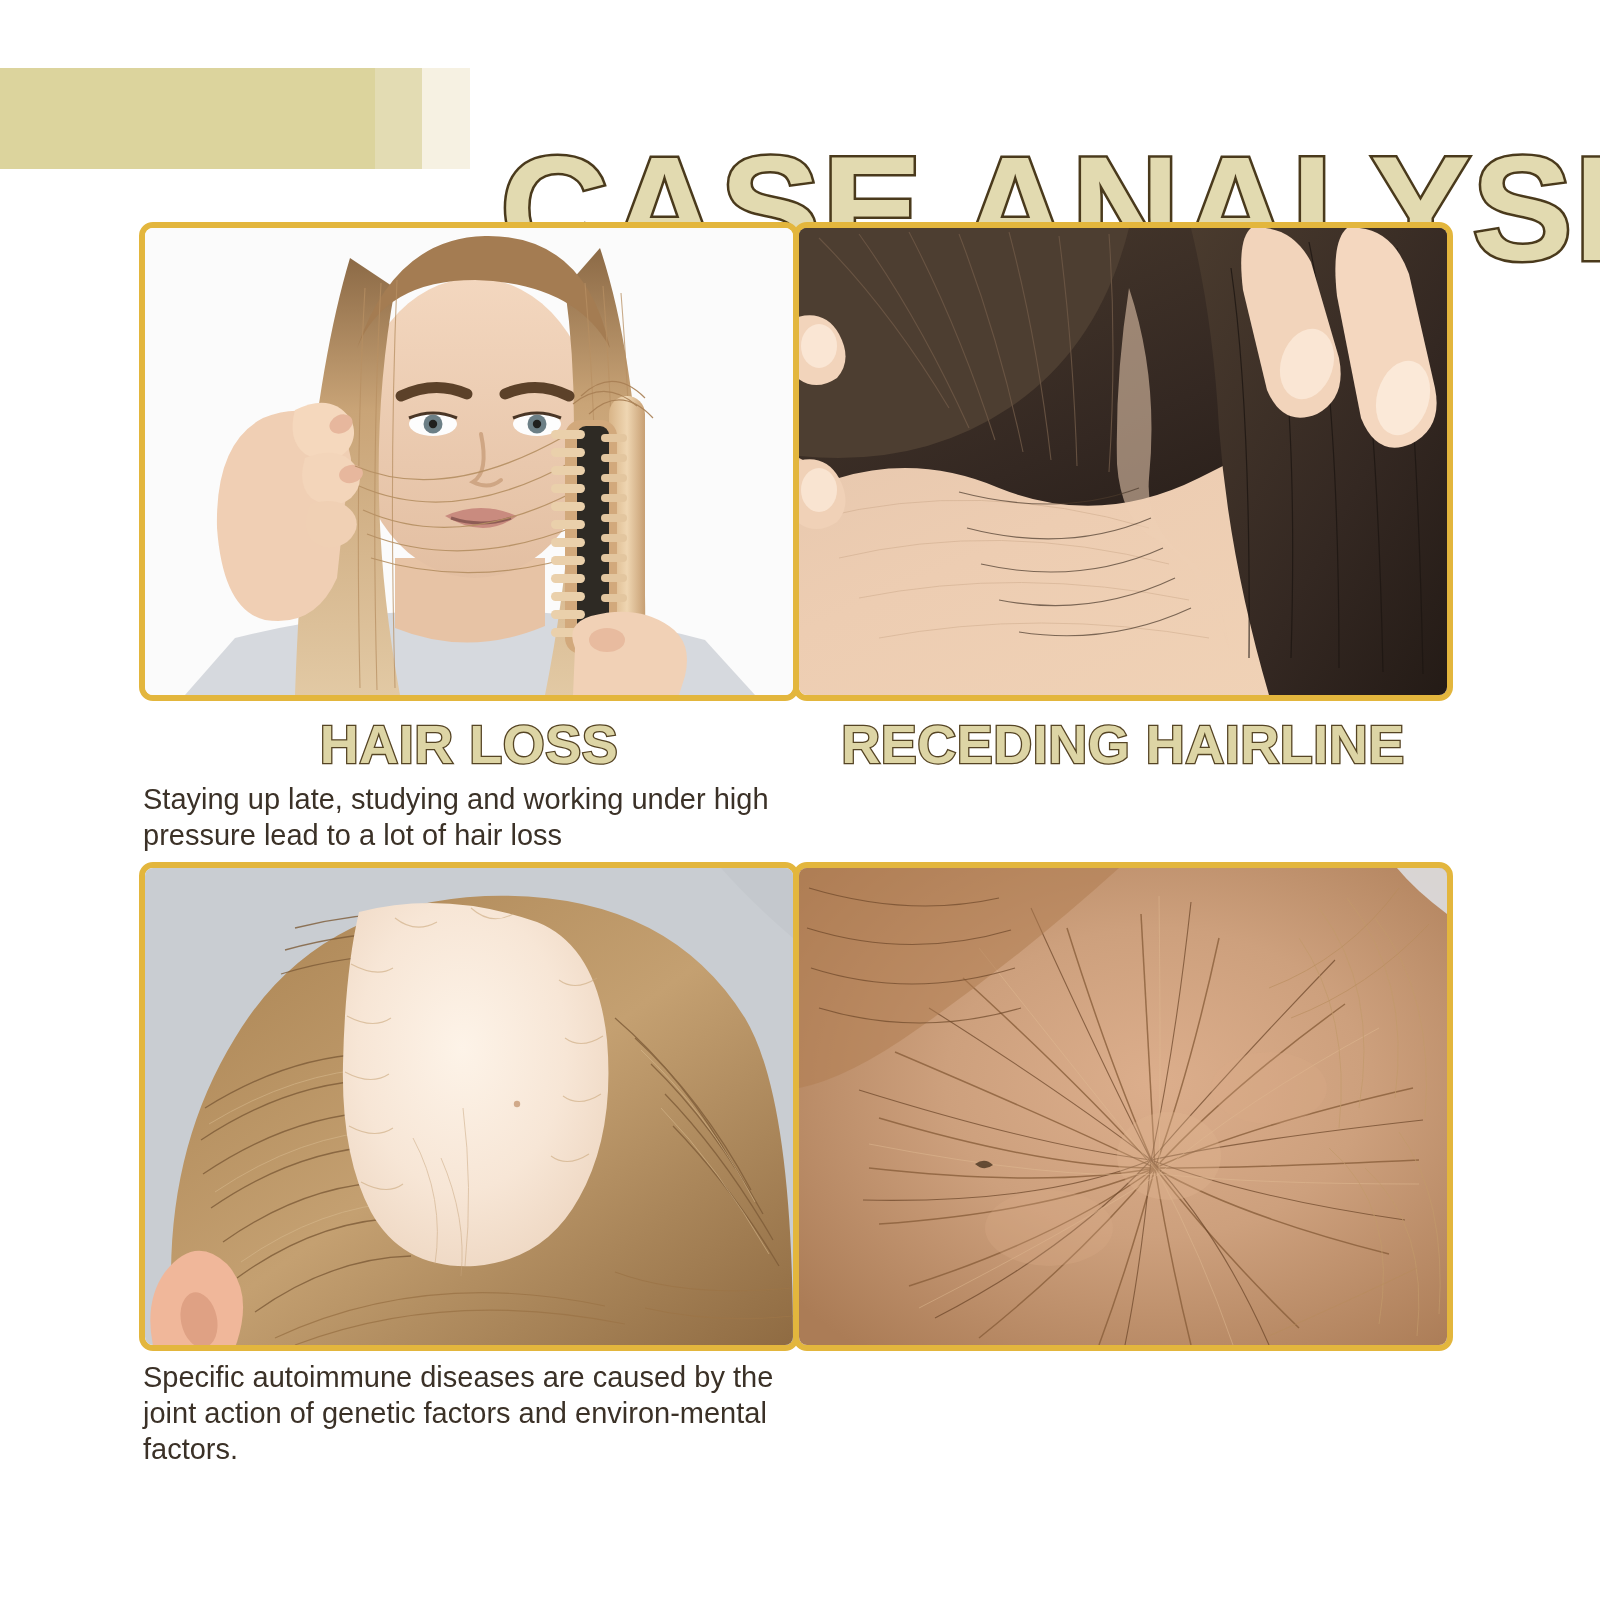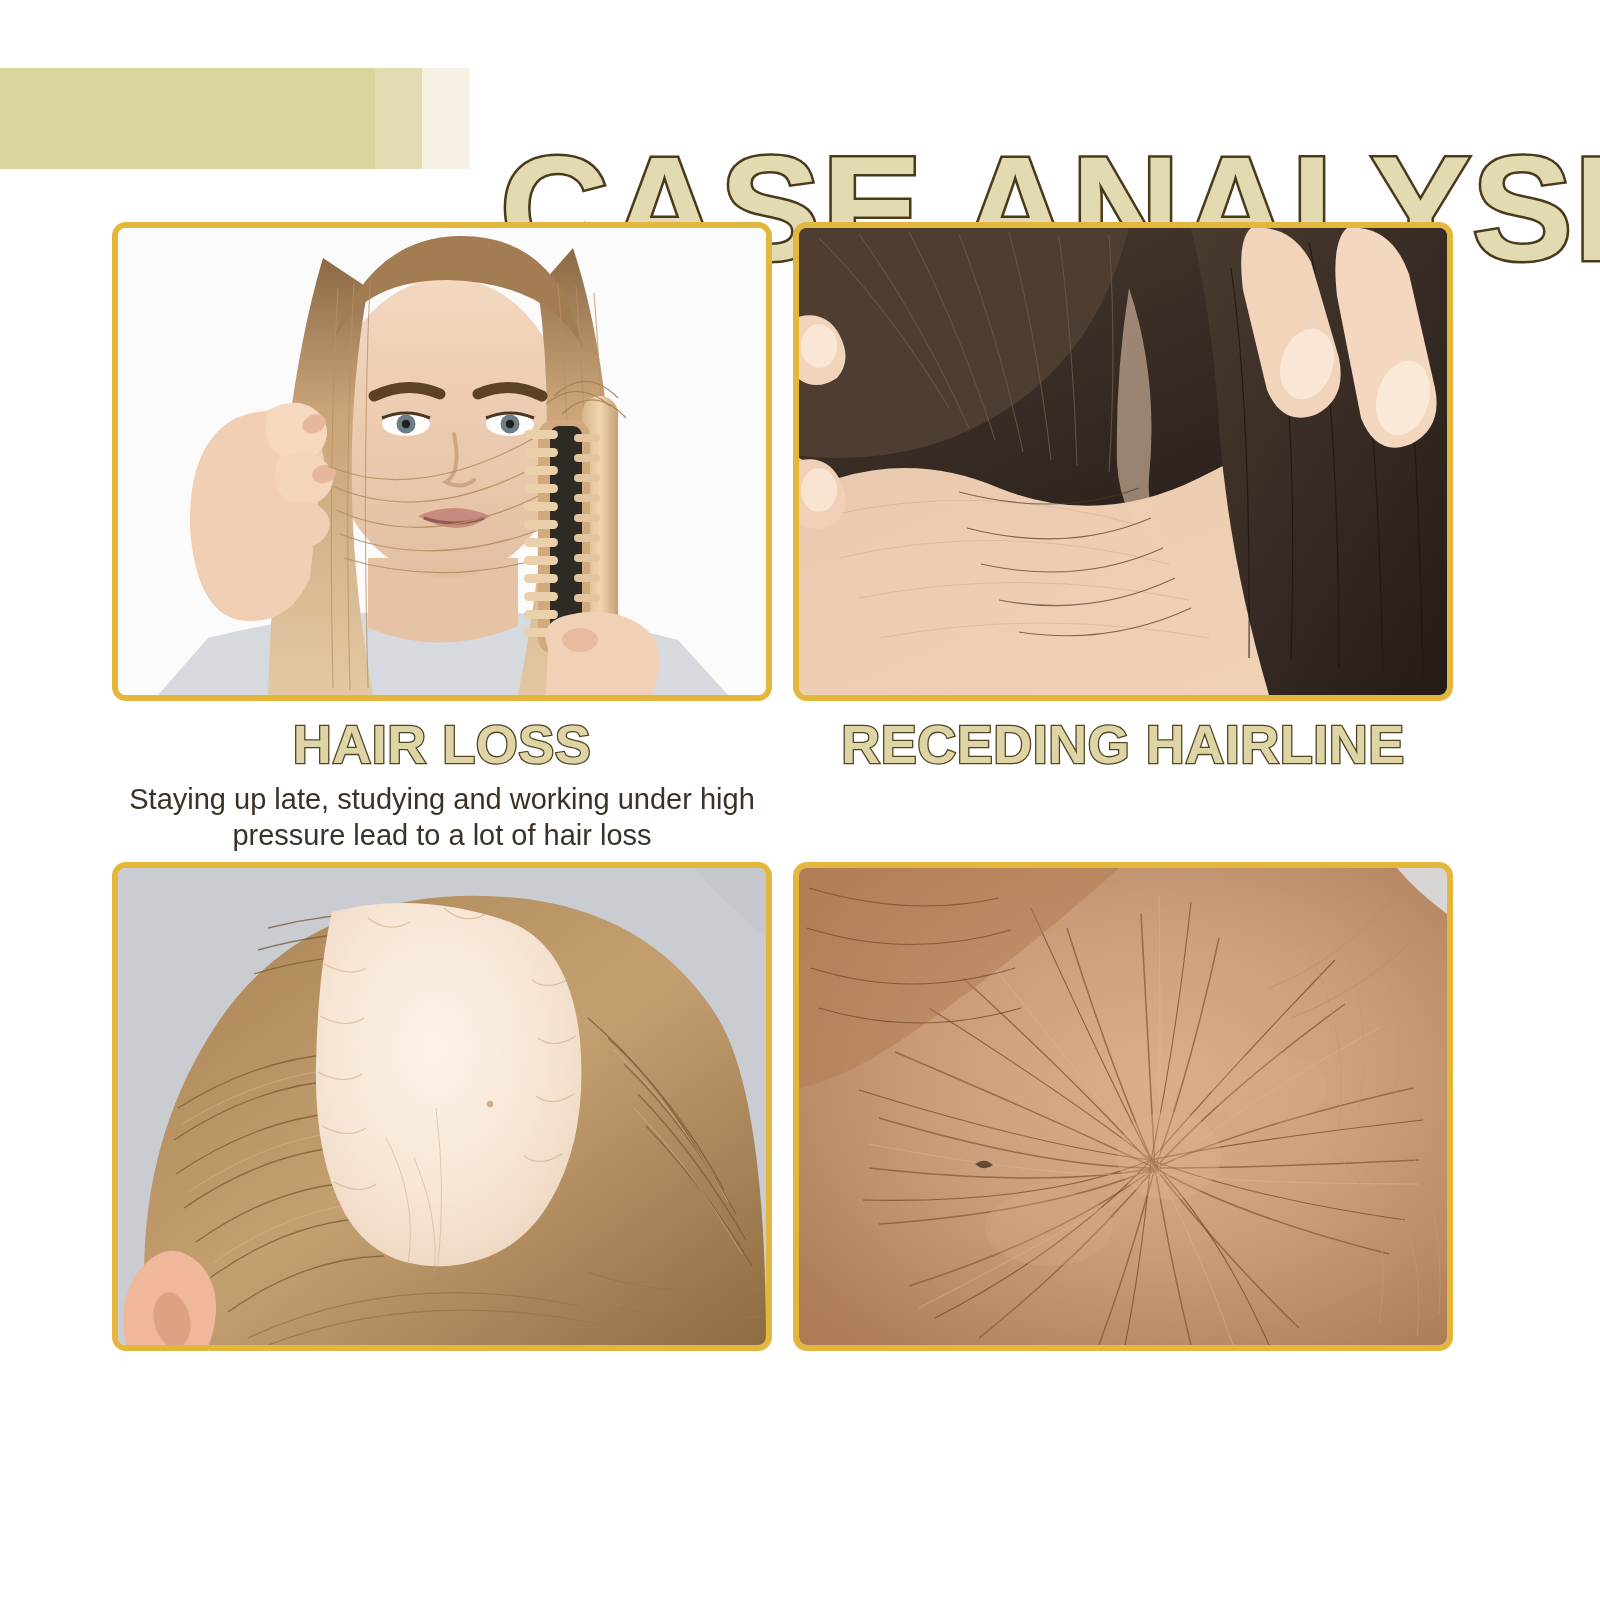--- a/index.html
+++ b/index.html
@@ -52,21 +52,21 @@
     position: absolute;
     left: 0;
     top: 222px;
     width: 1600px;
     height: 1378px;
   }
   .case-card {
     position: absolute;
     width: 660px;
   }
-  .case-card.col-l { left: 112px; }
+  .case-card.col-l { left: 139px; }
   .case-card.col-r { left: 793px; }
   .case-card.row-t { top: 0px; }
   .case-card.row-b { top: 640px; }
 
   .photo-frame {
     width: 648px;
     height: 467px;
     border: 6px solid #e3b63d;
     border-radius: 14px;
     overflow: hidden;
@@ -87,21 +87,20 @@
     font-family: "Liberation Sans Narrow", "Liberation Sans", sans-serif;
     transform: scaleX(1.0);
     -webkit-text-stroke: 2.6px #554424;
     paint-order: stroke fill;
     white-space: nowrap;
   }
   .case-card.row-b .case-heading { margin-top: 16px; }
 
   .case-desc {
     margin-top: 8px;
-    text-align: center;
     font-size: 29px;
     line-height: 36px;
     color: #3b3127;
     font-family: "Liberation Sans", sans-serif;
     padding: 0 4px;
   }
 </style>
 </head>
 <body>
 
@@ -385,20 +384,21 @@
         <g stroke="#9c7548" stroke-width="1.2" fill="none" opacity="0.85">
           <path d="M130 470 Q280 400 460 438"></path>
             <path d="M150 477 Q300 420 480 456"></path>
           <path d="M470 404 Q540 430 646 420"></path>
             <path d="M500 440 Q570 456 648 448"></path>
         </g>
 
         <path d="M576 0 L648 0 L648 70 Q606 34 576 0 Z" fill="#c4c8cd"></path>
       </svg>
     </div>
+    <div class="case-desc">Specific autoimmune diseases are caused by the joint action of genetic factors and environ-mental factors.</div>
   </div>
 
   <div class="case-card col-r row-b">
     <div class="photo-frame">
       <svg viewBox="0 0 648 477" preserveAspectRatio="xMidYMid slice">
         <defs>
           <radialGradient id="thScalp" cx="0.55" cy="0.45" r="0.72">
             <stop offset="0%" stop-color="#dcae8c"></stop>
             <stop offset="45%" stop-color="#cda07d"></stop>
             <stop offset="100%" stop-color="#ab7c56"></stop>

